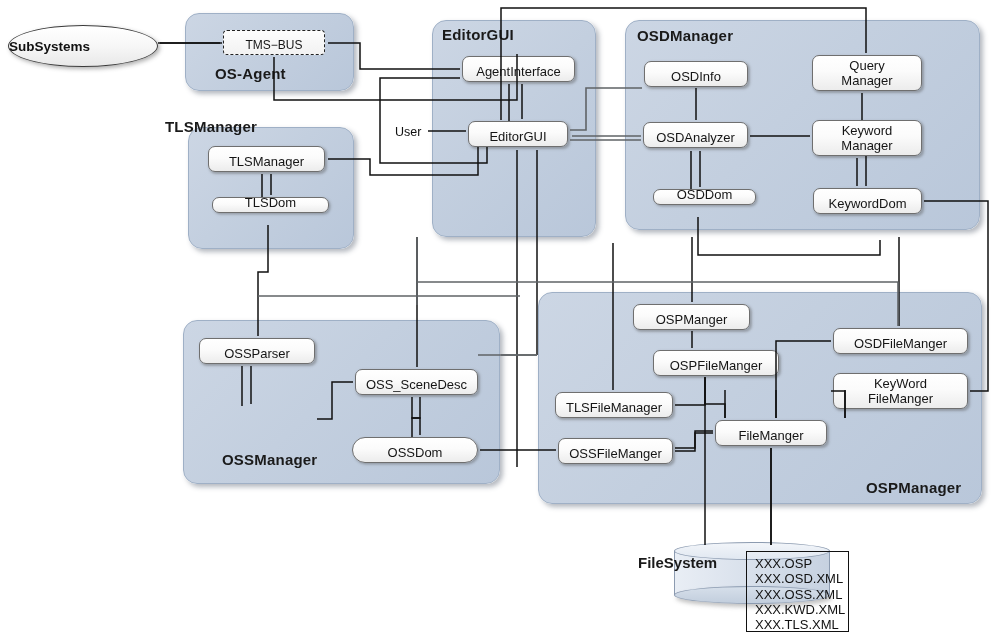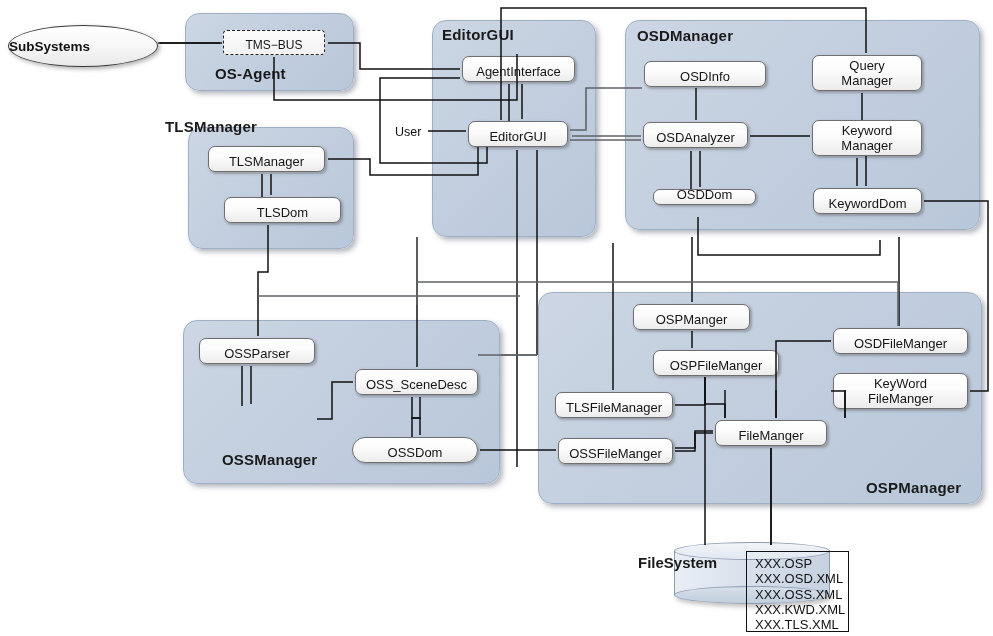--- a/index.html
+++ b/index.html
@@ -131,32 +131,32 @@
 
   <div class="plain" style="left:395px;top:125px;">User</div>
 
   <div class="node dashed" style="left:223px;top:30px;width:102px;height:25px;">
     <span>TMS−BUS</span>
   </div>
 
   <div class="node" style="left:208px;top:146px;width:117px;height:26px;">
     <span>TLSManager</span>
   </div>
-  <div class="node" style="left:224px;top:197px;width:117px;height:26px;">
+  <div class="node" style="left:212px;top:197px;width:117px;height:16px;">
     <span>TLSDom</span>
   </div>
 
   <div class="node" style="left:462px;top:56px;width:113px;height:26px;">
     <span>AgentInterface</span>
   </div>
   <div class="node" style="left:468px;top:121px;width:100px;height:26px;">
     <span>EditorGUI</span>
   </div>
 
-  <div class="node" style="left:644px;top:61px;width:122px;height:26px;">
+  <div class="node" style="left:644px;top:61px;width:104px;height:26px;">
     <span>OSDInfo</span>
   </div>
   <div class="node" style="left:643px;top:122px;width:105px;height:26px;">
     <span>OSDAnalyzer</span>
   </div>
   <div class="node" style="left:645px;top:189px;width:103px;height:16px;margin-left:8px;">
     <span>OSDDom</span>
   </div>
   <div class="node" style="left:812px;top:55px;width:110px;height:36px;">
     <span>Query

